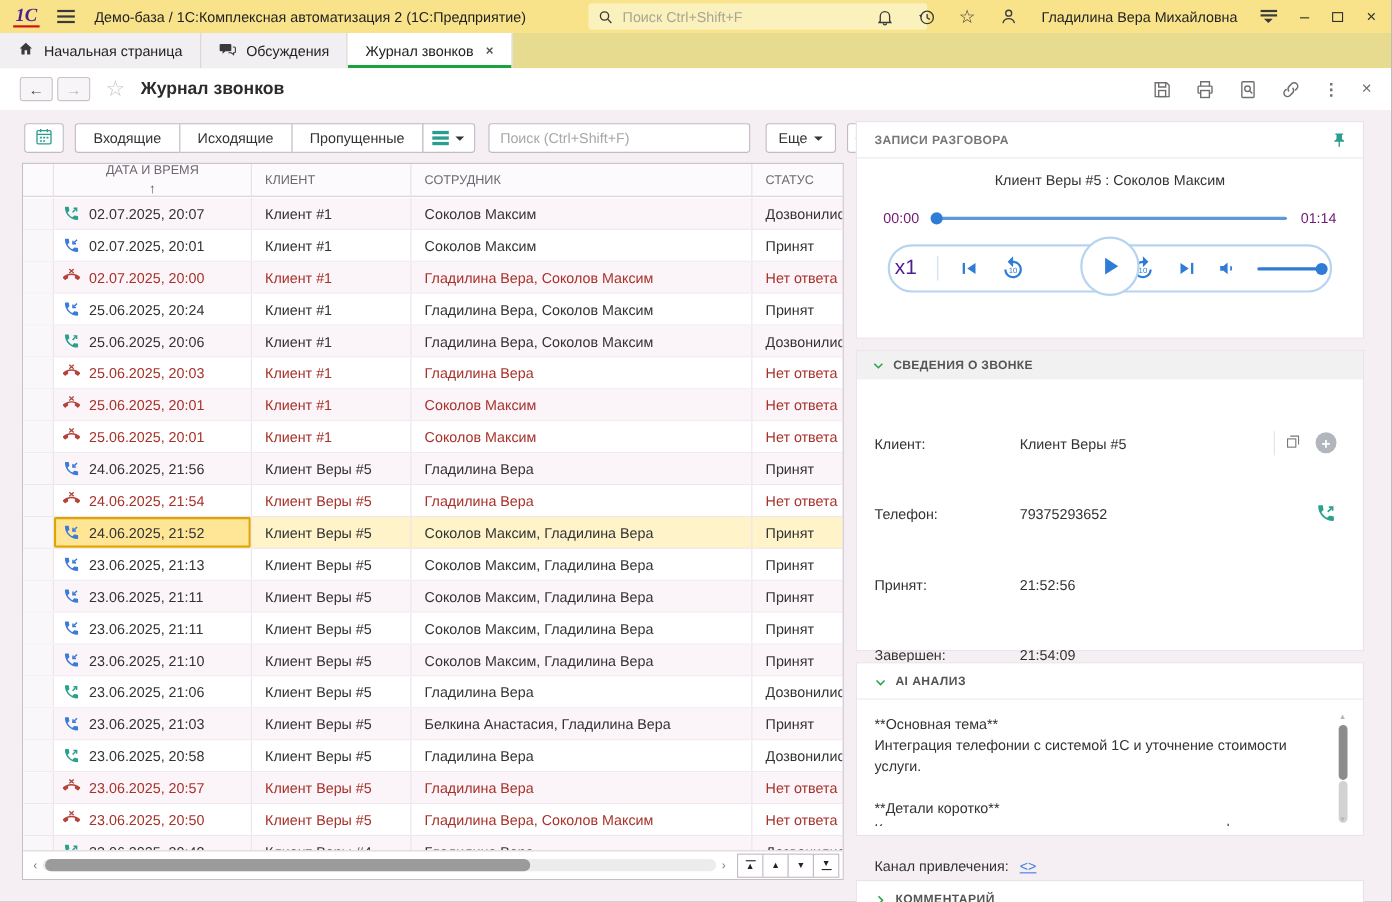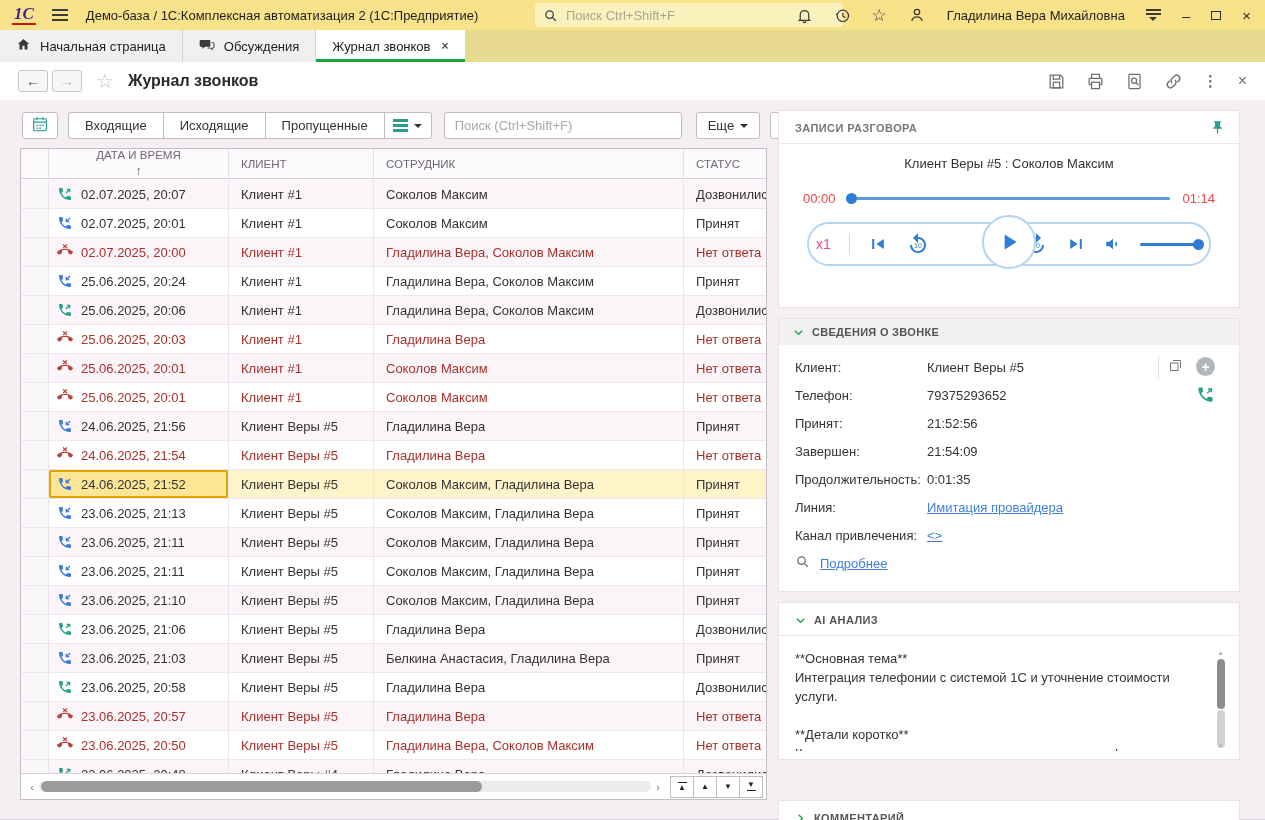--- a/index.html
+++ b/index.html
@@ -99,37 +99,37 @@
 
   
   .rpanel{position:absolute;left:778px;top:0;width:462px;height:100%;}
   .card{position:absolute;left:0;width:462px;background:#fff;border:1px solid #eae2e8;}
   .sechead{padding:11px 16px 9px;font-size:11px;font-weight:bold;color:#777;letter-spacing:.4px;display:flex;align-items:center;gap:8px;}
   .card.player{top:10px;height:198px;}
   .player .sechead{border-bottom:1px solid #e9e9e9;}
   .pin{position:absolute;right:14px;top:8px;cursor:pointer;}
   .track-title{text-align:center;margin-top:12px;color:#333;}
   .progress{display:flex;align-items:center;margin:20px 24px 0;gap:12px;}
-  .ptime{color:#ef4444;}
+  .ptime{color:#701a75;}
   .p-line{flex:1;height:3px;background:#5e98d9;border-radius:2px;position:relative;}
   .p-dot{position:absolute;left:-2px;top:-4px;width:11px;height:11px;border-radius:50%;background:#2f7cd6;cursor:pointer;}
   .controls{position:relative;margin-top:12px;height:54px;}
   .pill{position:absolute;left:28px;right:28px;top:4px;height:44px;border:2px solid #b5d4f1;border-radius:24px;display:flex;align-items:center;justify-content:center;gap:18px;}
-  .speed{color:#ec4899;font-size:14px;text-align:center;}
+  .speed{color:#4c1d95;font-size:19px;text-align:center;}
   .vdiv{width:1px;height:22px;background:#c6dcf3;}
   .pbtn{display:flex;align-items:center;justify-content:center;cursor:pointer;}
   .playgap{width:58px;}
   .vol-line{width:62px;height:3px;background:#2f7cd6;border-radius:2px;position:relative;}
   .vol-dot{position:absolute;right:-2px;top:-4px;width:11px;height:11px;border-radius:50%;background:#2f7cd6;}
   .play{position:absolute;left:50%;top:-3px;transform:translateX(-50%);width:54px;height:54px;border-radius:50%;background:#fff;border:2px solid #b5d4f1;display:flex;align-items:center;justify-content:center;cursor:pointer;}
 
   .card.details{top:218px;height:274px;}
   .dethead{background:#f1f1f1;padding:7px 14px;font-size:11px;font-weight:bold;color:#555;letter-spacing:.3px;display:flex;align-items:center;gap:8px;cursor:pointer;}
   .fields{padding:8px 16px 0;}
-  .frow{display:flex;align-items:center;height:28px;position:relative;}
+  .frow{display:flex;align-items:center;height:28px;position:relative;margin-top:36px;}
   .flabel{width:132px;flex-shrink:0;color:#333;}
   .fval{color:#333;}
   .flink{color:#3f7edc;text-decoration:underline;cursor:pointer;}
   .sep-v{position:absolute;right:64px;top:3px;width:1px;height:22px;background:#e3e3e3;}
   .openwin{position:absolute;right:40px;top:5px;cursor:pointer;}
   .pluscircle{position:absolute;right:8px;top:4px;width:19px;height:19px;border-radius:50%;background:#b0b6bc;color:#fff;font-size:14px;font-weight:bold;display:flex;align-items:center;justify-content:center;cursor:pointer;line-height:1;}
   .callback{position:absolute;right:8px;top:4px;cursor:pointer;}
   .morelink{display:flex;align-items:center;gap:10px;height:28px;color:#6b6b6b;}
 
   .card.ai{top:502px;height:158px;}

